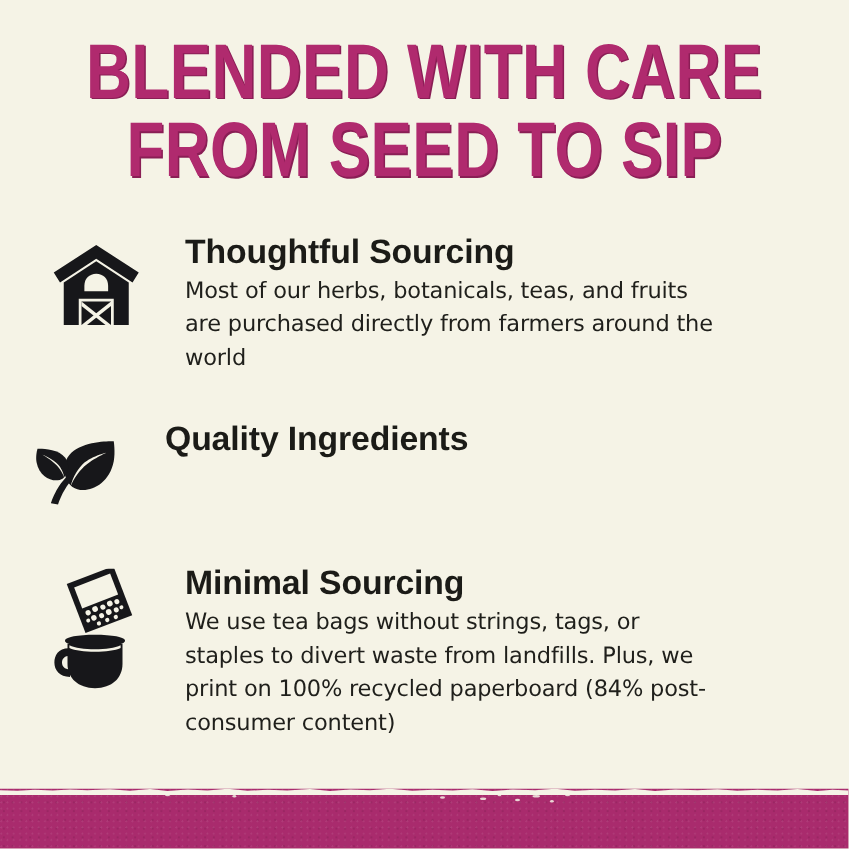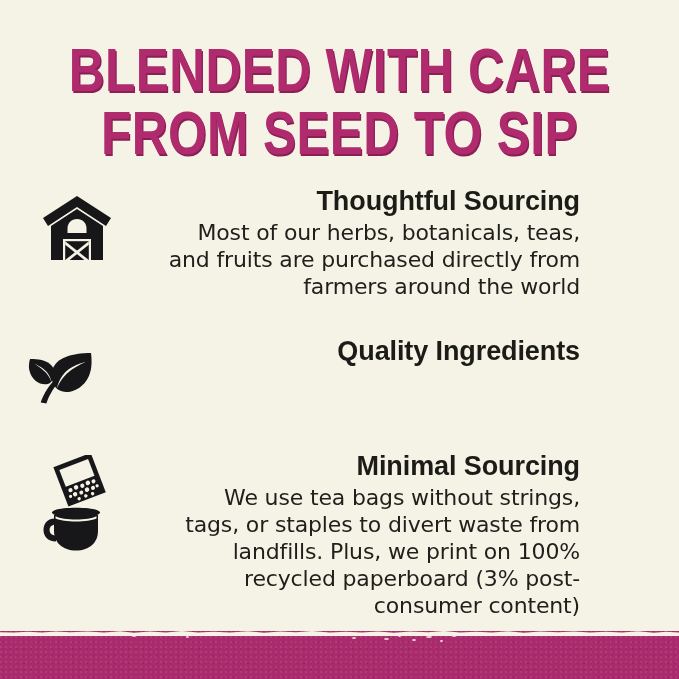--- a/index.html
+++ b/index.html
@@ -24,21 +24,20 @@
     overflow: hidden;
   }
 
   
   .title-block {
     position: absolute;
     left: 0;
     top: 26px;
     width: 679px;
     text-align: center;
-    margin-top: 12px;
   }
   .title-line {
     display: block;
     color: #b02a6e;
     font-family: "Liberation Sans Narrow", "Liberation Sans", sans-serif;
     font-weight: bold;
     font-size: 62px;
     line-height: 63px;
     letter-spacing: 0.5px;
     text-transform: uppercase;
@@ -47,21 +46,20 @@
     white-space: nowrap;
     text-shadow: 1.5px 1.5px 0 #8a1e55;
   }
 
   
   .features {
     position: absolute;
     left: 0;
     top: 186px;
     width: 628px;
-    text-align: right;
   }
   .feature {
     position: relative;
     display: flex;
     align-items: flex-start;
     padding-left: 36px;
     box-sizing: border-box;
   }
   .feature.f1 { height: 150px; }
   .feature.f2 { height: 115px; padding-left: 20px; }
@@ -91,25 +89,25 @@
   .feature-heading {
     margin: 0;
     color: #1b1b17;
     font-family: "Liberation Sans", sans-serif;
     font-weight: bold;
     font-size: 27px;
     line-height: 31px;
     letter-spacing: -0.1px;
   }
   .feature-body {
-    margin: 2px 0 0 16px;
+    margin: 2px 0 0 0;
     color: #1f1f1b;
     font-family: "DejaVu Sans", sans-serif;
     font-weight: normal;
-    font-size: 22px;
+    font-size: 18px;
     line-height: 27px;
     letter-spacing: -0.15px;
   }
 
   
   .bottom-band {
     position: absolute;
     left: 0;
     bottom: 0;
     width: 679px;
@@ -230,21 +228,21 @@
 
           <path d="M13 60 L57 60 L57 76 C57 87.5 48.5 95.5 35 95.5 C21.5 95.5 13 87.5 13 76 Z" fill="#17171a"></path>
 
           <path d="M11 57.5 C11 54.6 21.5 52.8 35 52.8 C48.5 52.8 59 54.6 59 57.5 C59 60.4 48.5 62.2 35 62.2 C21.5 62.2 11 60.4 11 57.5 Z" fill="#17171a"></path>
 
           <path d="M14.5 61.2 C19 63.4 26.4 64.4 35 64.4 C43.6 64.4 51 63.4 55.5 61.2 L55.5 63.4 C51 65.4 43.6 66.4 35 66.4 C26.4 66.4 19 65.4 14.5 63.4 Z" fill="#f5f3e6"></path>
         </svg>
       </div>
       <div class="text-wrap">
         <h2 class="feature-heading">Minimal Sourcing</h2>
-        <p class="feature-body">We use tea bags without strings, tags, or staples to divert waste from landfills. Plus, we print on 100% recycled paperboard (3% post-consumer content)</p>
+        <p class="feature-body">We use tea bags without strings, tags, or staples to divert waste from landfills. Plus, we print on 100% recycled paperboard (84% post-consumer content)</p>
       </div>
     </div>
 
   </div>
 
   <div class="bottom-band">
     <div class="band-texture"></div>
     <div class="band-edge">
       <svg viewBox="0 0 679 8" preserveAspectRatio="none" aria-hidden="true">
         <path d="M0,8 L0,4.2 L14,4.6 L28,3.8 L42,4.4 L56,3.6 L70,4.2 L88,3.4 L104,4.6 L120,3.2 L134,4.8 L150,3.6 L166,4.4 L182,3.0 L198,4.6 L214,3.8 L230,4.4 L248,3.2 L264,4.8 L280,3.6 L296,4.2 L312,3.0 L330,4.6 L346,3.8 L362,4.4 L378,3.4 L394,4.8 L410,3.6 L428,4.2 L444,3.0 L460,4.6 L476,3.8 L492,4.4 L508,3.2 L524,4.8 L540,3.6 L558,4.2 L574,3.4 L590,4.6 L606,3.8 L622,4.4 L638,3.2 L654,4.8 L666,3.8 L679,4.4 L679,8 Z" fill="#f5f3e6"></path>

